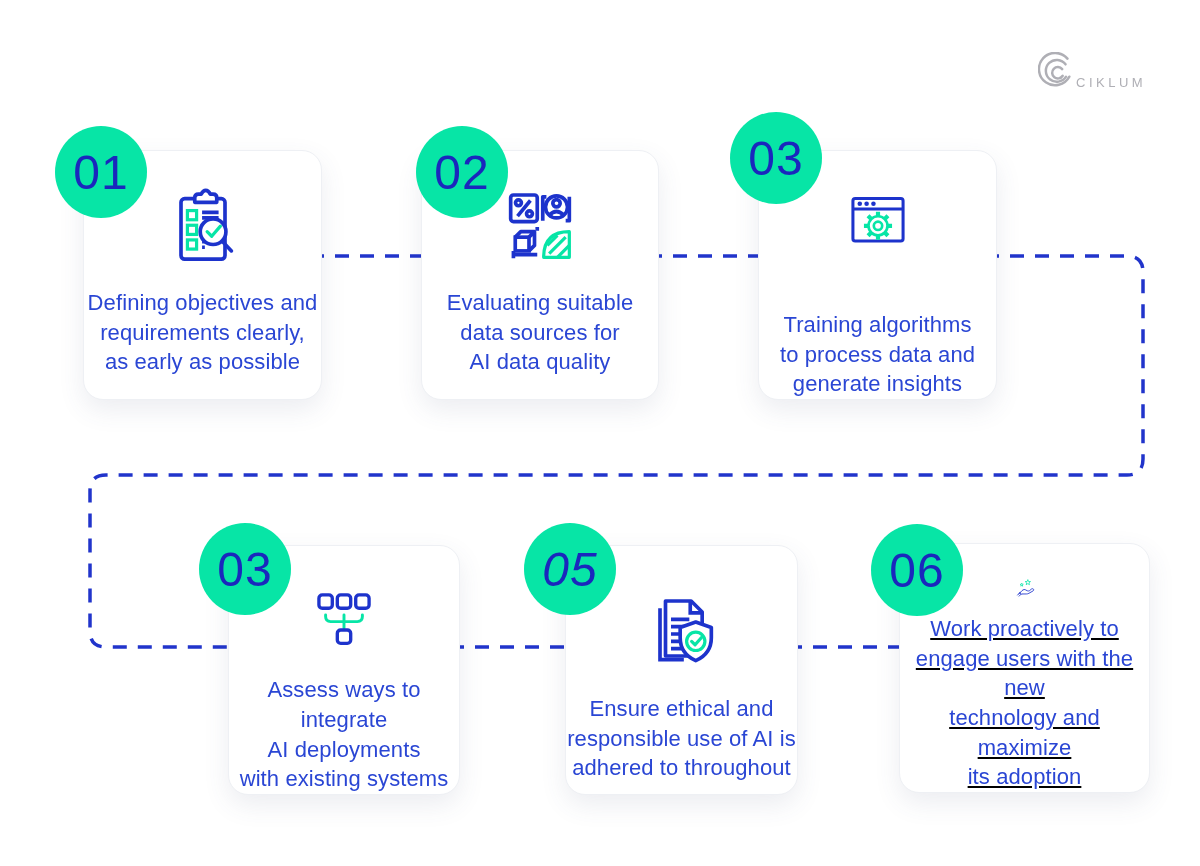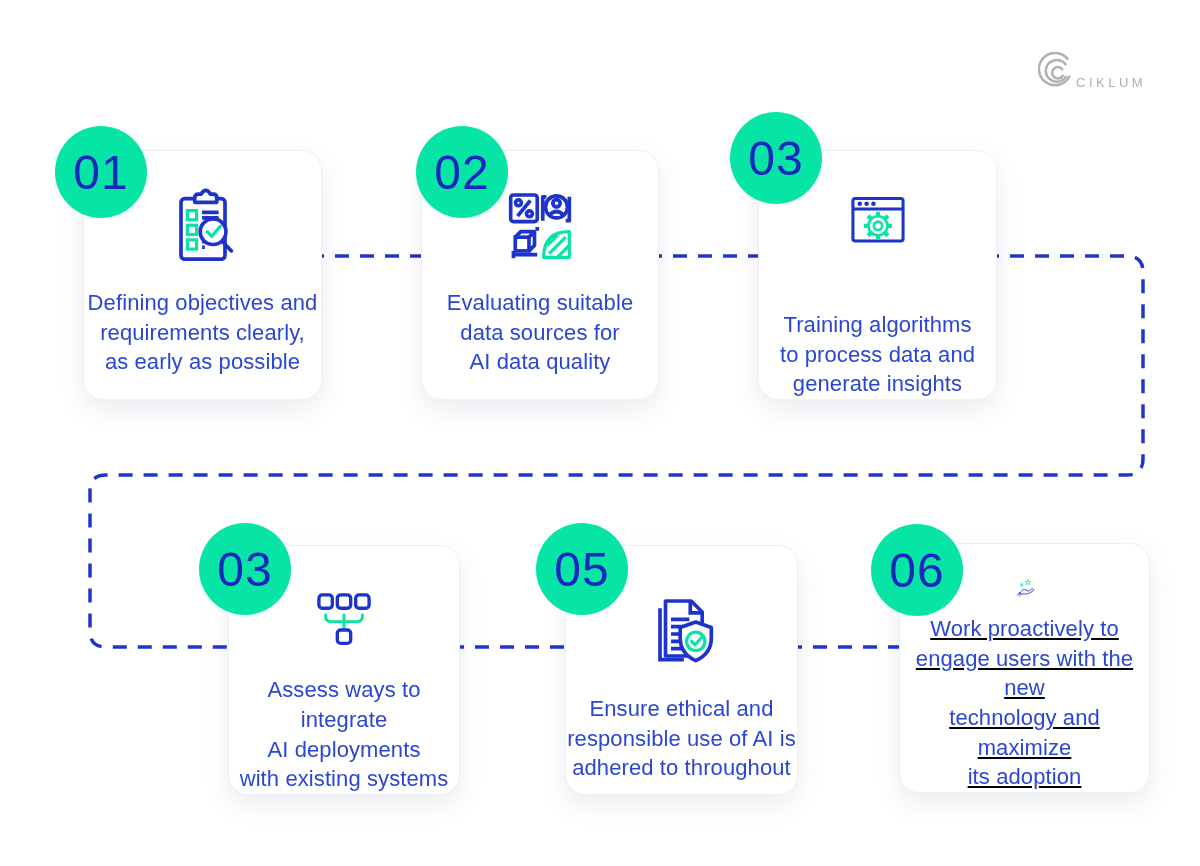--- a/index.html
+++ b/index.html
@@ -33,21 +33,21 @@
   .card1{left:83px;  top:150px; width:239px; height:250px;}
   .card2{left:421px; top:150px; width:238px; height:250px;}
   .card3{left:758px; top:150px; width:239px; height:250px;gap:37px;}
   .card4{left:228px; top:545px; width:232px; height:250px;}
   .card5{left:565px; top:545px; width:233px; height:250px;justify-content:center;}
   .card6{left:899px; top:543px; width:251px; height:250px;text-decoration:underline;}
   .b1{left:55px;  top:126px;}
   .b2{left:416px; top:126px;align-items:center;}
   .b3{left:730px; top:112px;}
   .b4{left:199px; top:523px;}
-  .b5{left:536px; top:523px;}
+  .b5{left:524px; top:523px;font-style:italic;}
   .b6{left:871px; top:524px;}
   .icon { width:88px; height:88px; }
   .icon .bl { stroke:var(--icon_blue); fill:none; stroke-width:4; }
   .icon .blf { fill:var(--icon_blue); stroke:none; }
   .icon .blw { stroke:var(--icon_blue); fill:#ffffff; stroke-width:4; }
   .icon .gr { stroke:var(--accent_green); fill:none; stroke-width:3.5; }
 </style>
 </head>
 <body>
 

